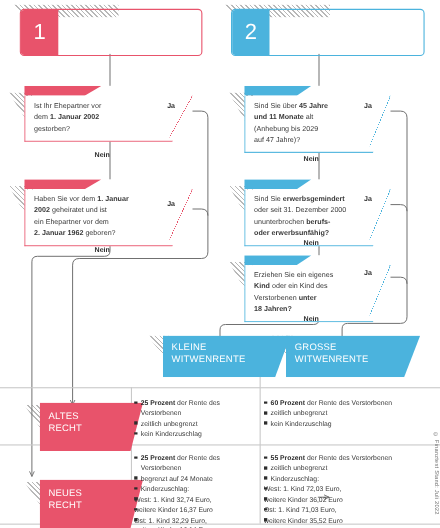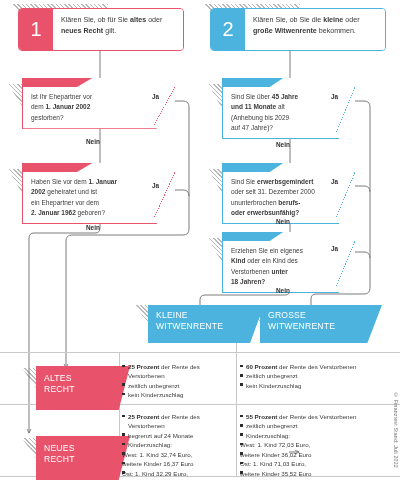--- a/index.html
+++ b/index.html
@@ -131,31 +131,25 @@
 
     <path d="M104,380 L121,380" marker-end="url(#ah)"></path>
 
     <path d="M104,452 L121,452" marker-end="url(#ah)"></path>
     <path d="M289,452 L299,452" marker-end="url(#ah)"></path>
   </svg>
 
   <div class="shadow" style="left:12px;top:4px;width:96px;height:12px;clip-path:polygon(0 0,100% 0,100% 100%,12% 100%);"></div>
   <div class="hdr red" style="left:18px;top:8px;width:164px;height:41px;">
     <div class="num">1</div>
-    <div class="txt">
-      <span>Klären Sie, ob für Sie </span><b>altes</b><span> oder </span><b>neues</b><span> </span><b>Recht</b><span> gilt.</span>
-    </div>
   </div>
 
   <div class="shadow" style="left:204px;top:4px;width:96px;height:12px;clip-path:polygon(0 0,100% 0,100% 100%,12% 100%);"></div>
   <div class="hdr blue" style="left:210px;top:8px;width:174px;height:41px;">
     <div class="num">2</div>
-    <div class="txt">
-      <span>Klären Sie, ob Sie die </span><b>kleine</b><span> oder </span><b>große</b><span> </span><b>Witwenrente</b><span> bekommen.</span>
-    </div>
   </div>
 
   <div class="shadow" style="left:8px;top:84px;width:24px;height:38px;clip-path:polygon(0 0,100% 0,100% 100%);"></div>
   <div class="dec red" style="left:22px;top:78px;width:153px;">
     <div class="tab"></div>
     <div class="body" id="L0">
         <div><span>Ist Ihr Ehepartner vor</span></div>
         <div><span>dem </span><b>1. Januar 2002</b></div>
         <div><span>gestorben?</span></div>
       </div>

